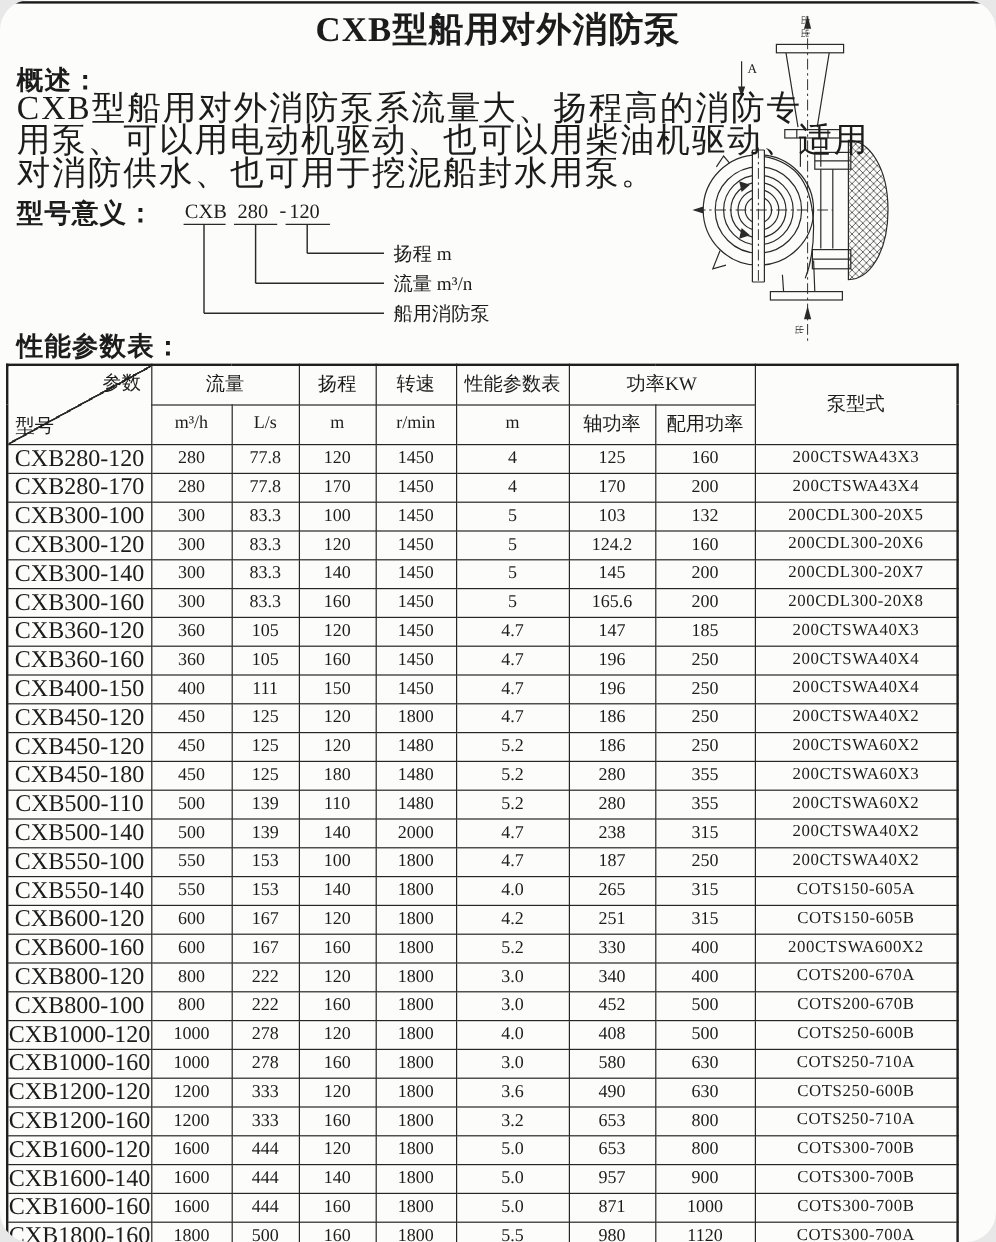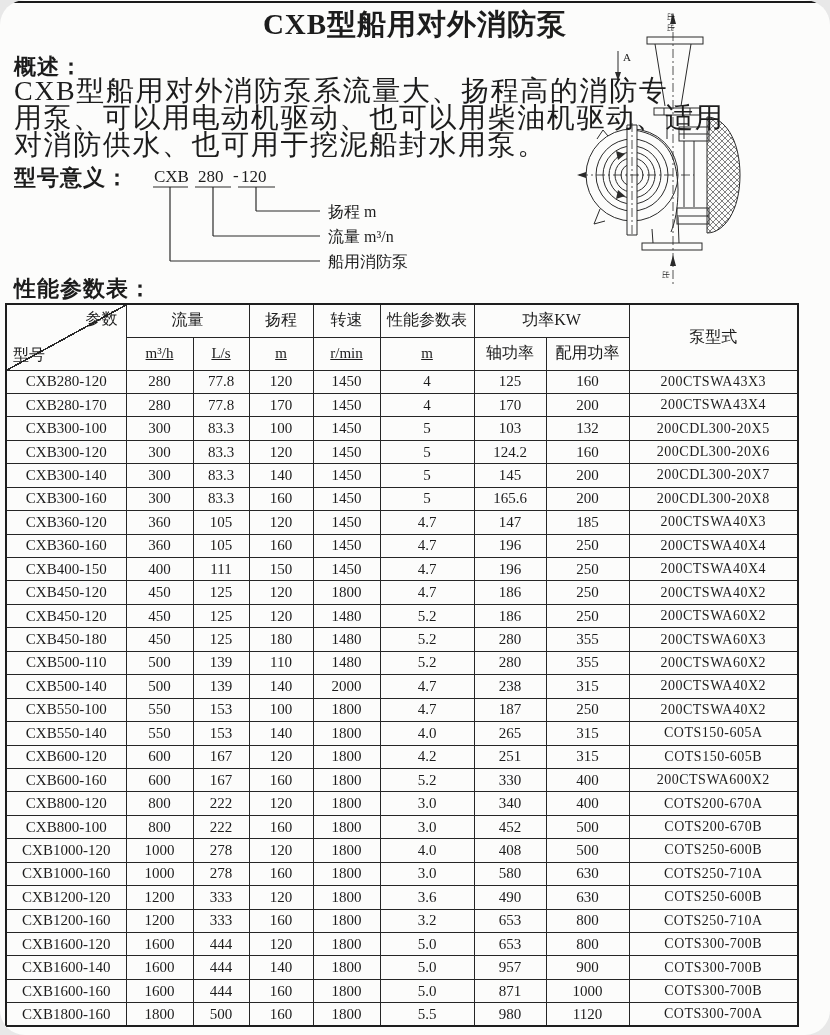--- a/index.html
+++ b/index.html
@@ -43,23 +43,23 @@
   .perf-table thead tr{height:33px;}
   .perf-table thead{font-size:16px;}
   .perf-table tbody tr{height:23.45px;}
   .corner{position:relative;
     background-image:linear-gradient(to bottom right,
       transparent calc(50% - 0.8px), #2b2b2b calc(50% - 0.8px),
       #2b2b2b calc(50% + 0.8px), transparent calc(50% + 0.8px));
   }
   .corner .c-top{position:absolute; top:4px; right:8px; font-size:16px;}
   .corner .c-bot{position:absolute; bottom:4px; left:6px; font-size:16px;}
-  .unit{font-size:15px;text-decoration:underline;}
+  .unit{font-size:15px;}
   .type-col{font-size:14px; letter-spacing:0.5px;}
-  .model-col{font-size:15px;}
+  .model-col{font-size:20px;}
 </style>
 </head>
 <body>
 
 <div class="page">
   <div class="top-rule"></div>
 
   <h1 class="title">CXB型船用对外消防泵</h1>
 
   <svg class="pump-svg" width="190" height="292" viewBox="0 0 190 292">

